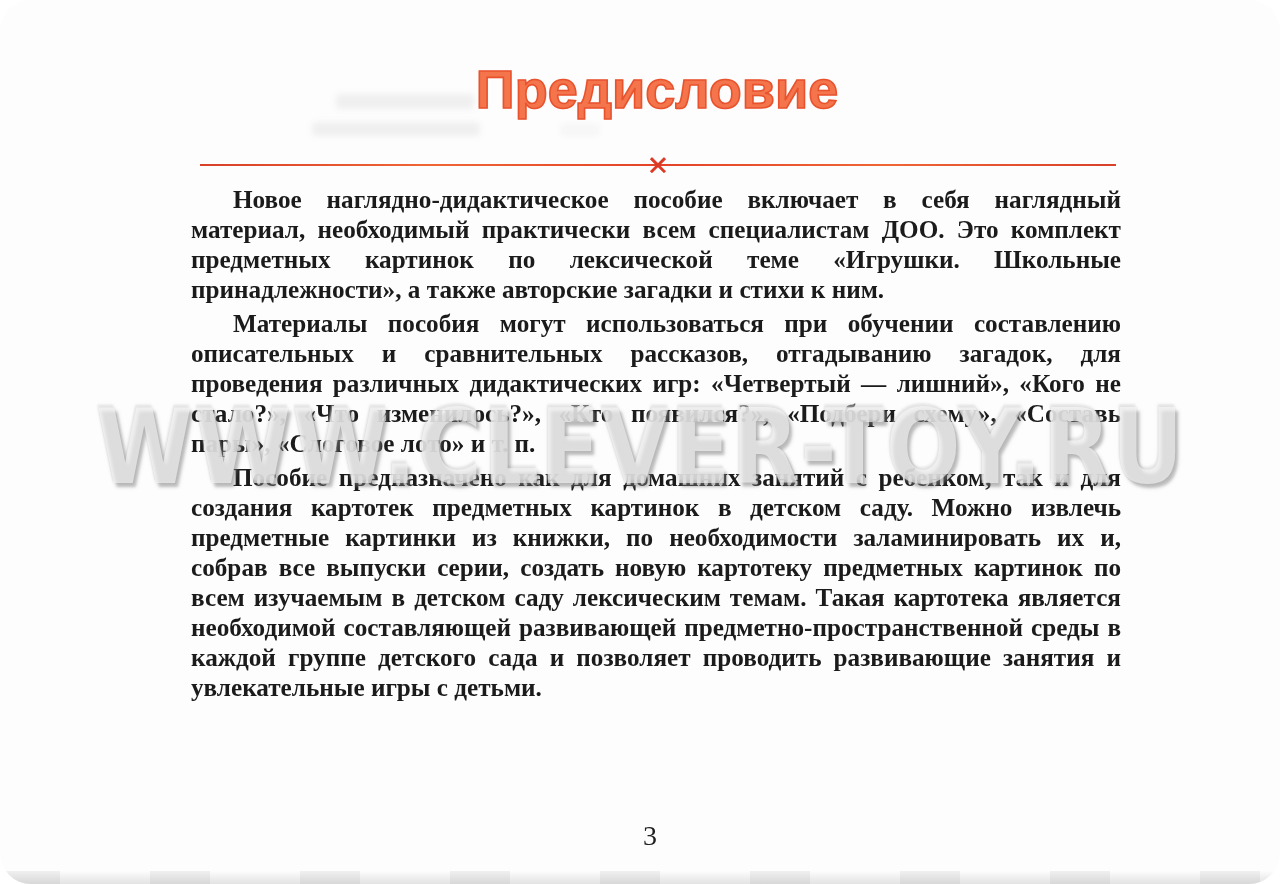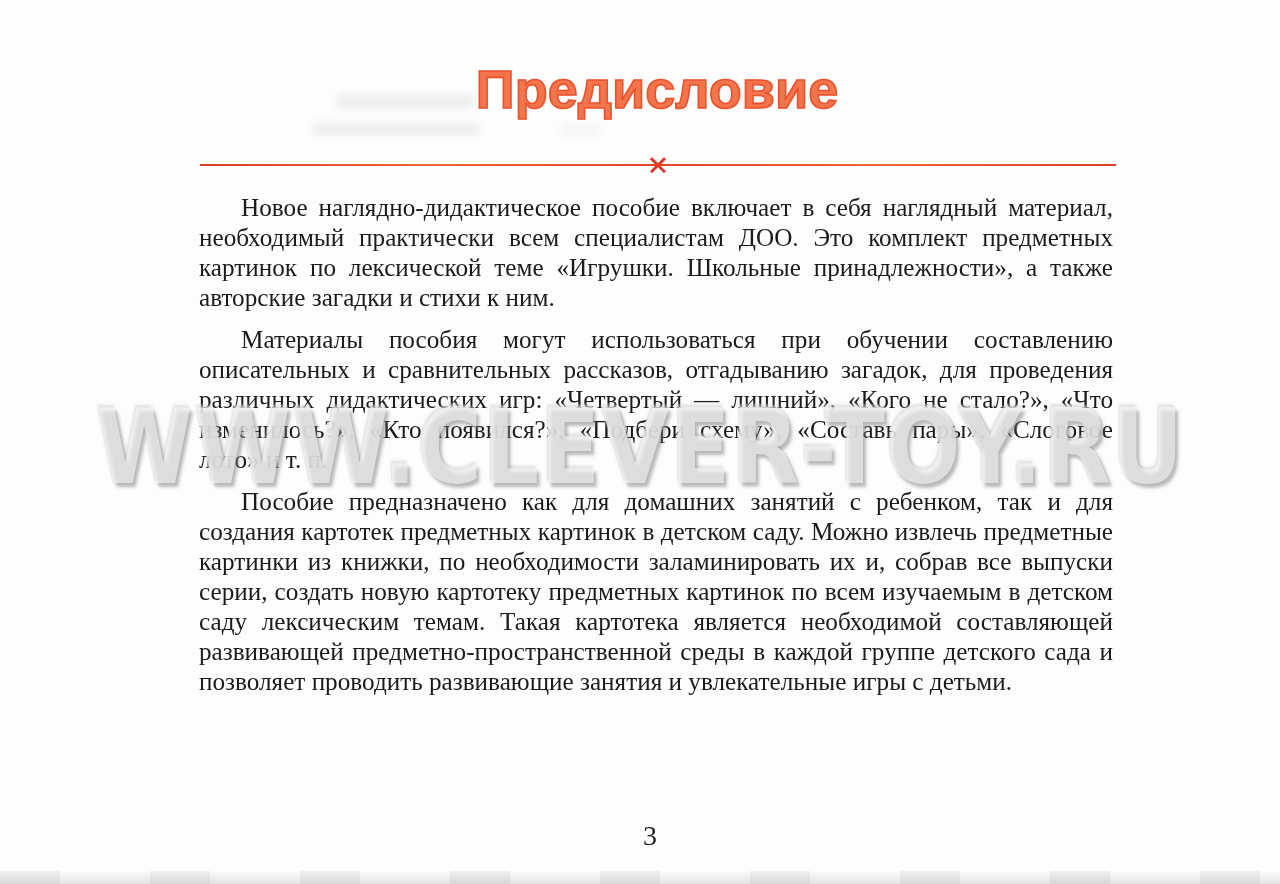--- a/index.html
+++ b/index.html
@@ -3,20 +3,21 @@
 <meta charset="utf-8">
 <style>
   html, body { margin: 0; padding: 0; background: #ffffff; }
   .page {
     position: relative;
     width: 1280px;
     height: 884px;
     background: #fdfdfd;
     overflow: hidden;
     font-family: "Liberation Serif", serif;
+    border-radius: 31px;
   }
 
   
   .title {
     position: absolute;
     top: 58px;
     left: 0;
     width: 1314px; 
     margin: 0;
     text-align: center;
@@ -73,21 +74,21 @@
   .body-text {
     position: absolute;
     left: 187px;
     top: 181px;
     width: 938px;
     font-size: 25.2px;
     line-height: 30px;
     color: #1b1b1b;
     text-align: justify;
   }
-  .body-text p { margin: 12px; text-indent: 42px; }
+  .body-text p { margin: 4px; text-indent: 42px; font-weight: bold; }
 
   
   .watermark {
     position: absolute;
     top: 386px;
     left: 50%;
     transform: translateX(-50%) scaleY(1.18);
     transform-origin: center top;
     font-family: "DejaVu Sans", sans-serif;
     font-weight: bold;

